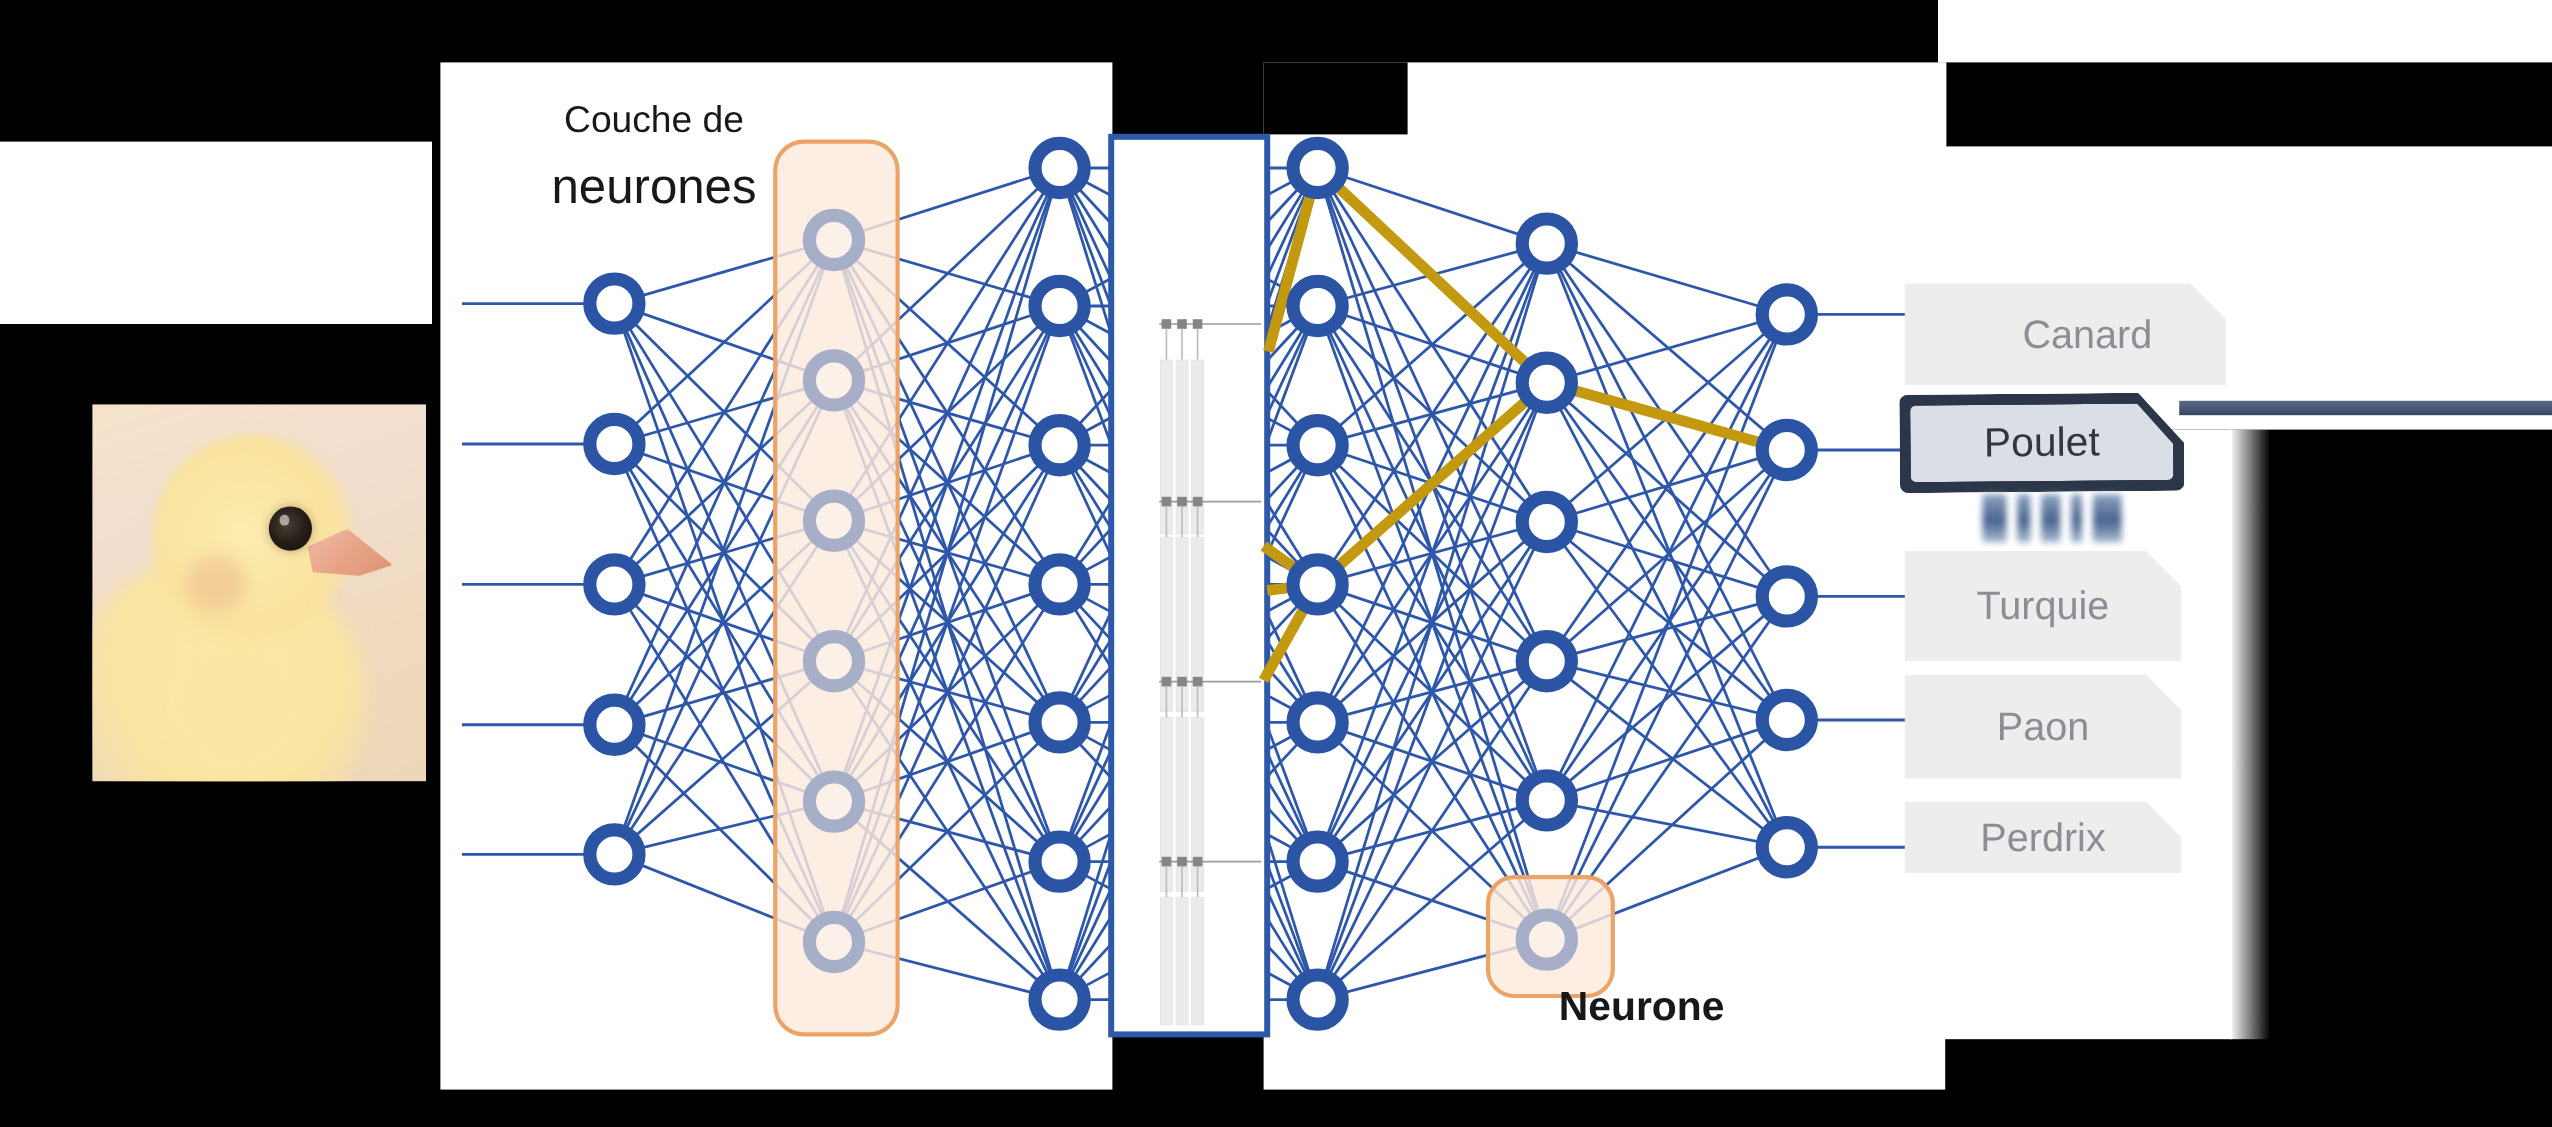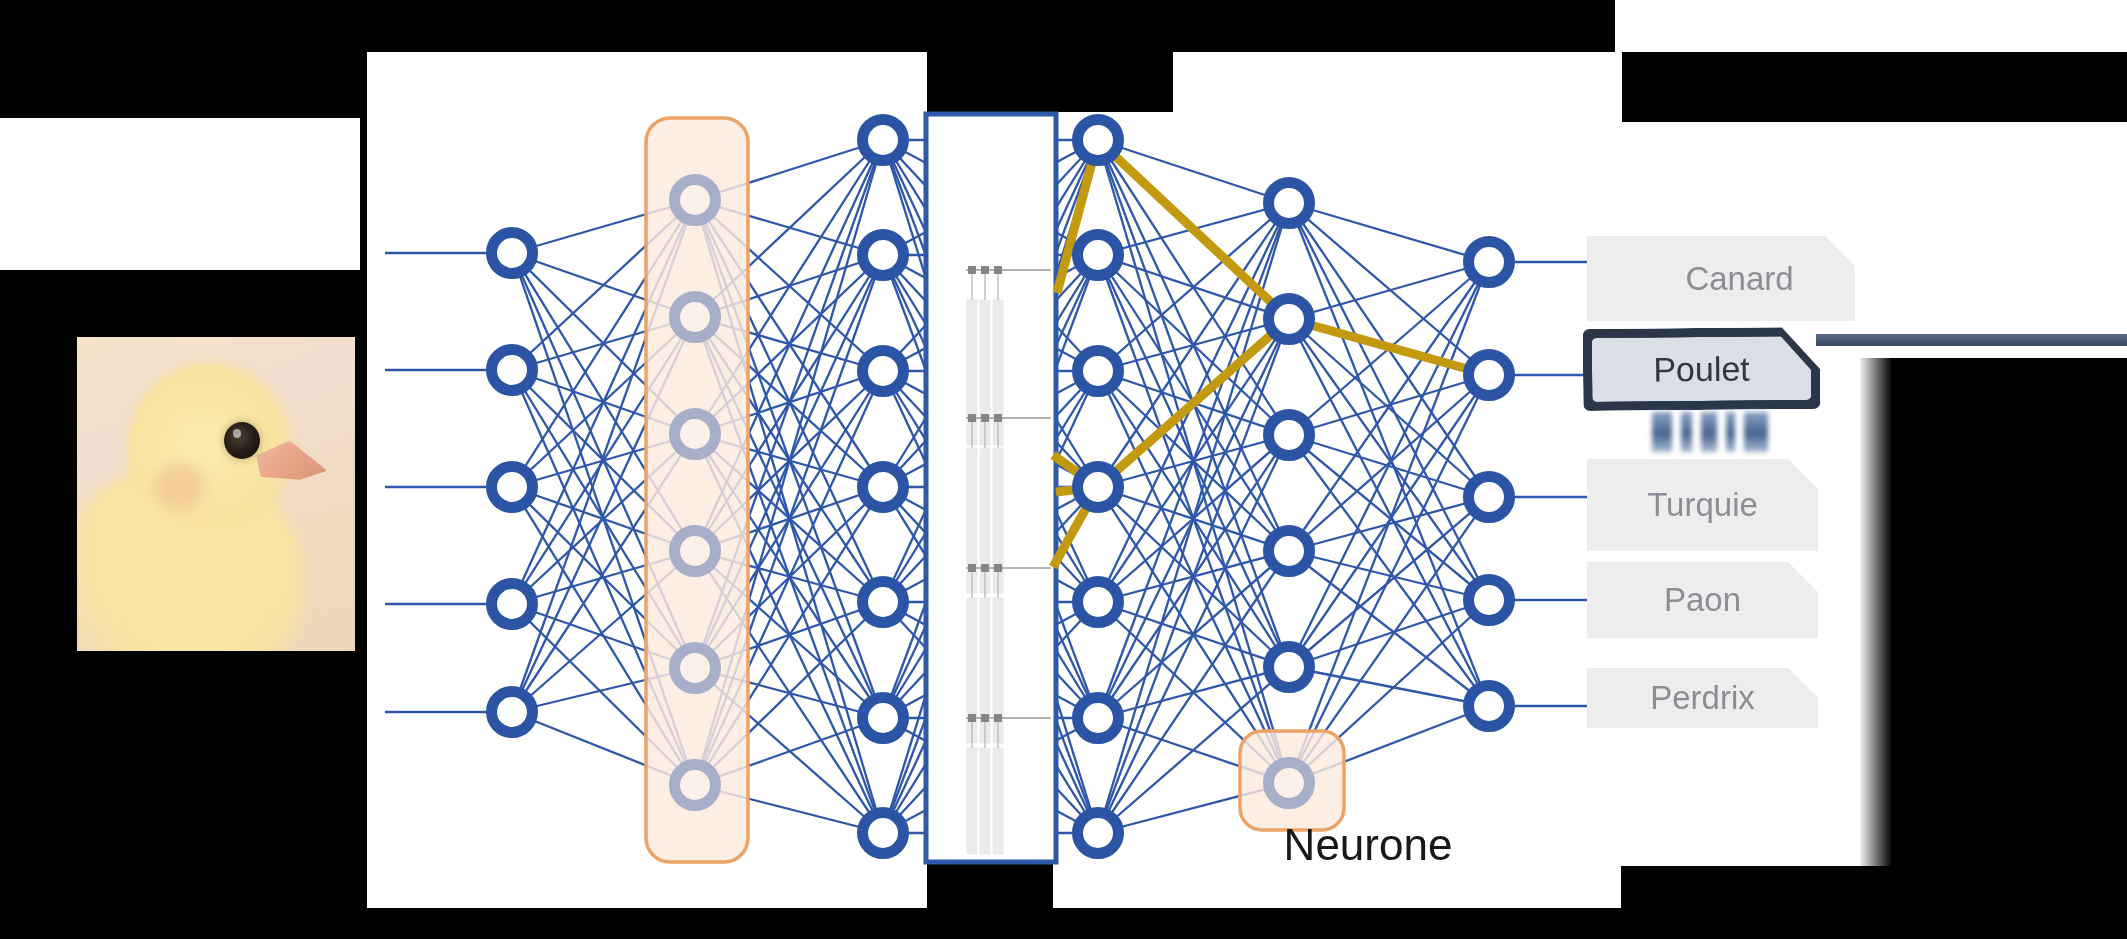--- a/index.html
+++ b/index.html
@@ -41,21 +41,21 @@
           background:linear-gradient(135deg,#eebcA6 0%,#e8a488 45%,#d98f70 100%);
           clip-path:polygon(2% 30%,48% 0,100% 60%,62% 78%,8% 72%);filter:blur(1.5px);}
   .c-neck{left:20%;top:60%;width:45%;height:40%;border-radius:50%;background:#fae6a2;filter:blur(9px);}
 
   
   .title{color:#17181a;position:absolute;text-align:center;}
   .t-layer{left:428px;top:82px;width:234px;}
   .t-layer .l1{font-size:31px;display:block;}
   .t-layer .l2{font-size:41px;display:block;margin-top:14px;}
   .t-relations{left:1189px;top:84px;width:204px;font-size:36px;font-weight:500;letter-spacing:.5px;}
-  .t-neurone{left:1268px;top:820px;width:200px;font-size:44px;}
+  .t-neurone{left:1268px;top:820px;width:200px;font-size:34px;font-weight:bold;}
 
   
   .out-label{position:absolute;left:1587px;width:231px;display:flex;align-items:center;justify-content:center;
              background:#ededee;color:#8b8e94;font-size:33px;
              clip-path:polygon(0 0,calc(100% - 30px) 0,100% 30px,100% 100%,0 100%);}
   .sel-outer{position:absolute;background:#2b3748;border-radius:7px;transform:rotate(-0.5deg);
              clip-path:polygon(0 0,calc(100% - 38px) 0,100% 42px,100% 100%,0 100%);}
   .sel-inner{position:absolute;inset:9px;background:#d9dee7;border-radius:5px;
              display:flex;align-items:center;justify-content:center;color:#32373f;font-size:34px;
              clip-path:polygon(0 0,calc(100% - 30px) 0,100% 34px,100% 100%,0 100%);}
@@ -392,29 +392,33 @@
         <circle cx="1289" cy="667" r="20.5" fill="#ffffff" stroke="#2b55a4" stroke-width="11"></circle>
         <circle cx="1289" cy="783" r="20.5" fill="#fbf1e8" stroke="#a7aec7" stroke-width="11"></circle>
         <circle cx="1489" cy="262" r="20.5" fill="#ffffff" stroke="#2b55a4" stroke-width="11"></circle>
         <circle cx="1489" cy="375" r="20.5" fill="#ffffff" stroke="#2b55a4" stroke-width="11"></circle>
         <circle cx="1489" cy="497" r="20.5" fill="#ffffff" stroke="#2b55a4" stroke-width="11"></circle>
         <circle cx="1489" cy="600" r="20.5" fill="#ffffff" stroke="#2b55a4" stroke-width="11"></circle>
         <circle cx="1489" cy="706" r="20.5" fill="#ffffff" stroke="#2b55a4" stroke-width="11"></circle>
       </g>
     </svg>
 
+  <div class="title t-layer">
+    <span class="l1">Couche de</span>
+    <span class="l2">neurones</span>
+  </div>
   <div class="title t-neurone">Neurone</div>
 
   <div id="labels">
       <div class="out-label" style="top: 236px; height: 85px; padding-left: 37px;">Canard</div>
       <div class="sel-outer" style="left: 1583px; top: 328px; width: 237px; height: 82px;">
         <div class="sel-inner">Poulet</div>
       </div>
       <div class="out-label" style="top: 459px; height: 92px;">Turquie</div>
-      <div class="out-label" style="top: 562px; height: 76px;">Paon</div>
+      <div class="out-label" style="top: 562px; height: 87px;">Paon</div>
       <div class="out-label" style="top: 668px; height: 60px;">Perdrix</div>
     </div>
 
   <div class="abs poulet-line"></div>
   <div class="abs smear">
     <i style="width:20px"></i>
     <i style="width:11px"></i>
     <i style="width:16px"></i>
     <i style="width:9px"></i>
     <i style="width:24px"></i>

